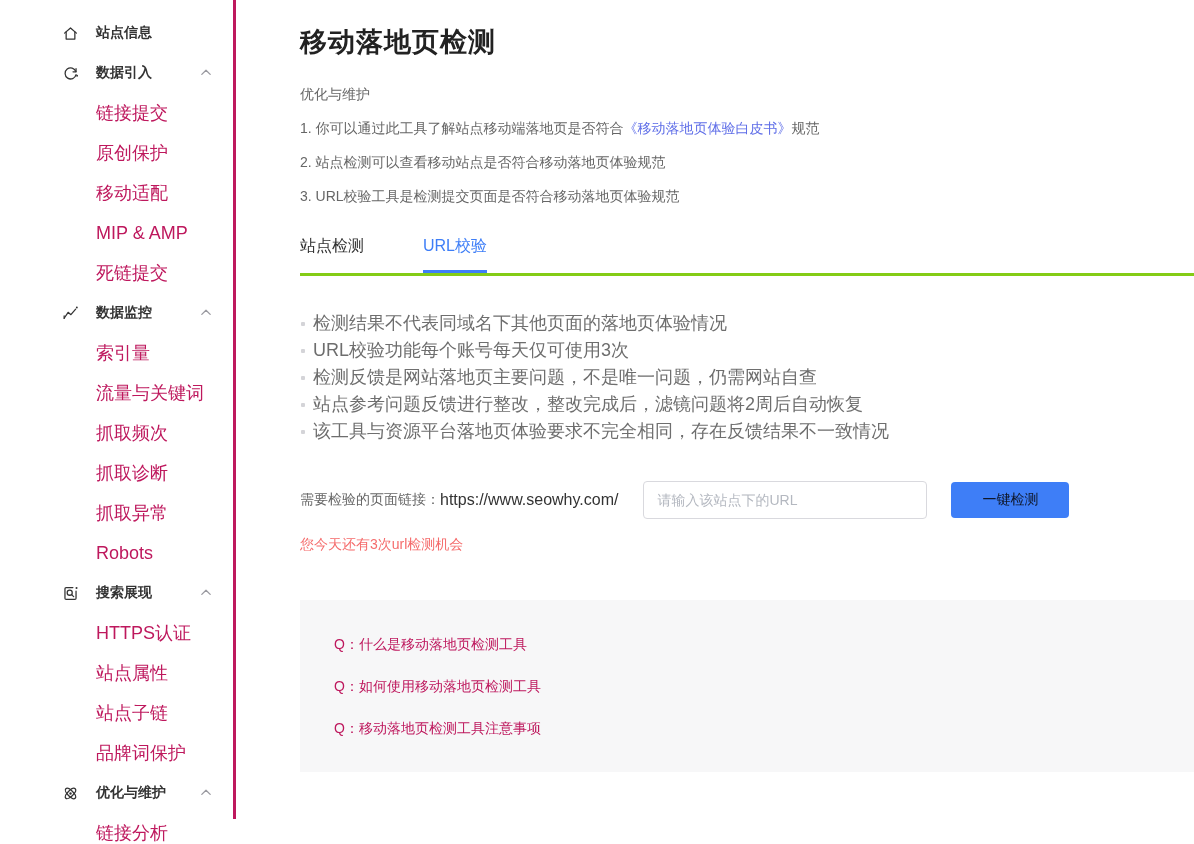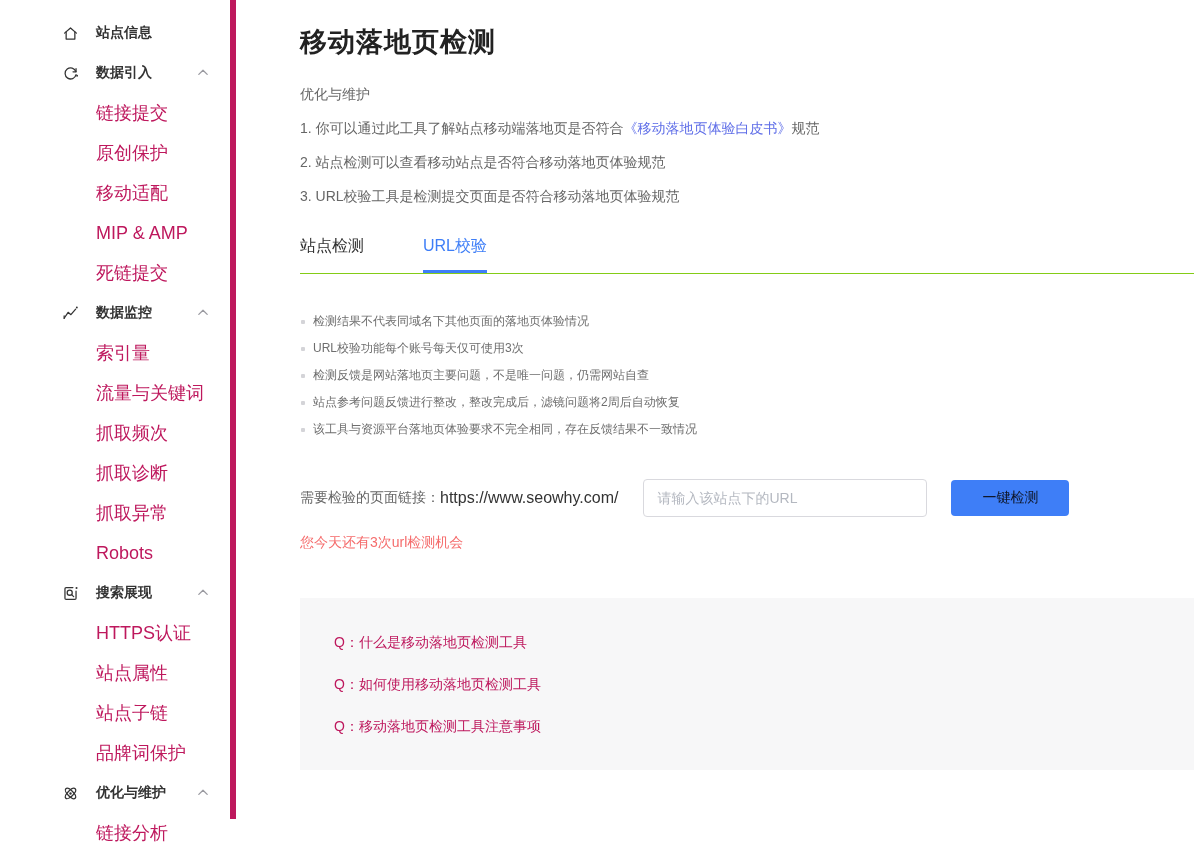--- a/index.html
+++ b/index.html
@@ -2,47 +2,47 @@
 <html><head>
 <meta charset="utf-8">
 <style>
   * { margin:0; padding:0; box-sizing:border-box; }
   html,body { width:1194px; height:844px; background:#fff; overflow:hidden;
     font-family:"Liberation Sans","DejaVu Sans",sans-serif; }
   body { position:relative; }
 
   
   .sidebar { position:absolute; left:0; top:0; width:236px; height:819px;
-    border-right:6px solid #be185d; background:#fff; padding-top:13px; }
+    border-right:3px solid #be185d; background:#fff; padding-top:13px; }
   .side-row { height:40px; display:flex; align-items:center; position:relative;
     cursor:pointer; }
   .side-row .sicon { position:absolute; left:60px; top:50%; transform:translateY(-50%);
     width:20px; height:20px; display:flex; align-items:center; justify-content:center; }
   .side-row .slabel { margin-left:96px; font-size:14px; color:#333; font-weight:bold; }
   .side-row .chev { position:absolute; right:20px; top:50%; transform:translateY(-50%);
     width:14px; height:14px; }
   .side-sub { height:40px; display:flex; align-items:center; cursor:pointer; }
   .side-sub .slabel { margin-left:96px; font-size:18px; color:#be185d; font-weight:normal; }
 
   
   .main { position:absolute; left:300px; top:0; right:0; height:844px; }
   .page-title { font-size:27px; font-weight:bold; color:#222; letter-spacing:1px;
     margin-top:24px; }
   .usage { font-size:14px; color:#666; margin-top:26px; }
   .instr { font-size:14px; color:#666; margin-top:14px; line-height:20px; }
   .instr a { color:#5f6ee8; text-decoration:none; cursor:pointer; }
 
-  .tabbar { margin-top:30px; margin-right:0; border-bottom:1px solid #84cc16;
+  .tabbar { margin-top:30px; margin-right:0; border-bottom:3px solid #84cc16;
     display:flex; }
   .tab { font-size:16px; color:#333; padding-bottom:13px; margin-right:59px;
     cursor:pointer; border-bottom:3px solid transparent; }
   .tab.active { color:#3e7ef7; border-bottom-color:#3e7ef7; }
 
   .notes { list-style:none; margin-top:34px; }
-  .notes li { font-size:12px; color:#6e6e6e; line-height:27px; position:relative;
+  .notes li { font-size:18px; color:#6e6e6e; line-height:27px; position:relative;
     padding-left:13px; }
   .notes li::before { content:""; position:absolute; left:1px; top:12px; width:4px;
     height:4px; background:#d4d4d8; border-radius:1px; }
 
   .form-row { margin-top:36px; display:flex; align-items:center; }
   .form-label { font-size:14px; color:#666; }
   .site-url { font-size:16px; color:#333; }
   .url-input { margin-left:25px; width:284px; height:38px; border:1px solid #d9d9de;
     border-radius:4px; padding:0 13px; font-size:14px; color:#333; outline:none;
     font-family:"Liberation Sans","DejaVu Sans",sans-serif; }

